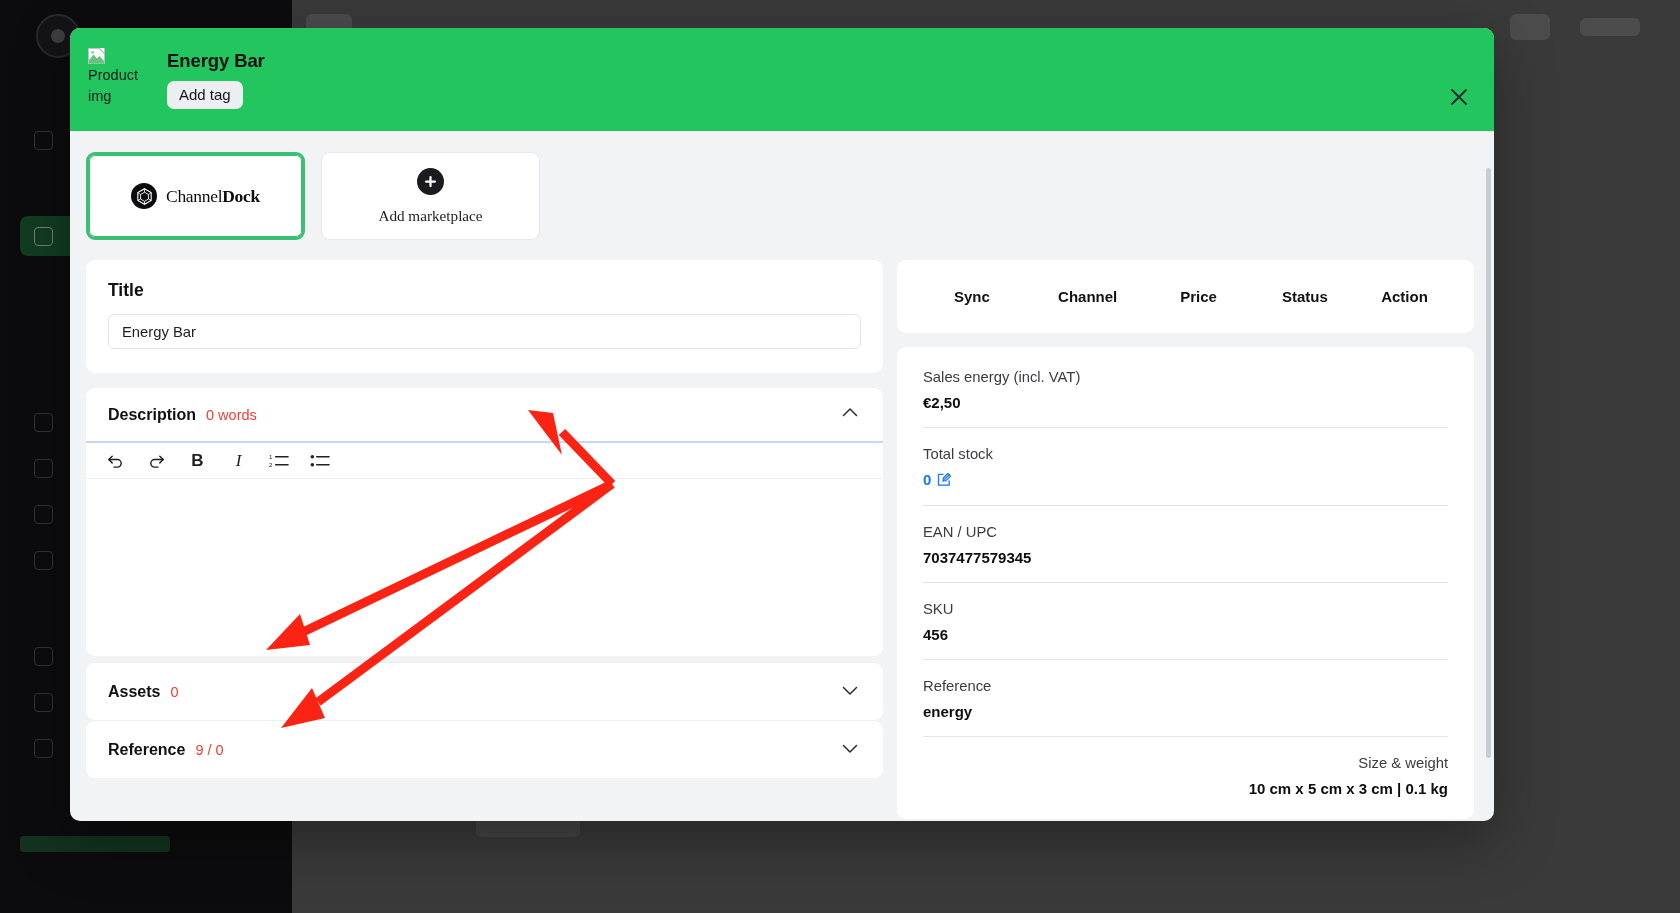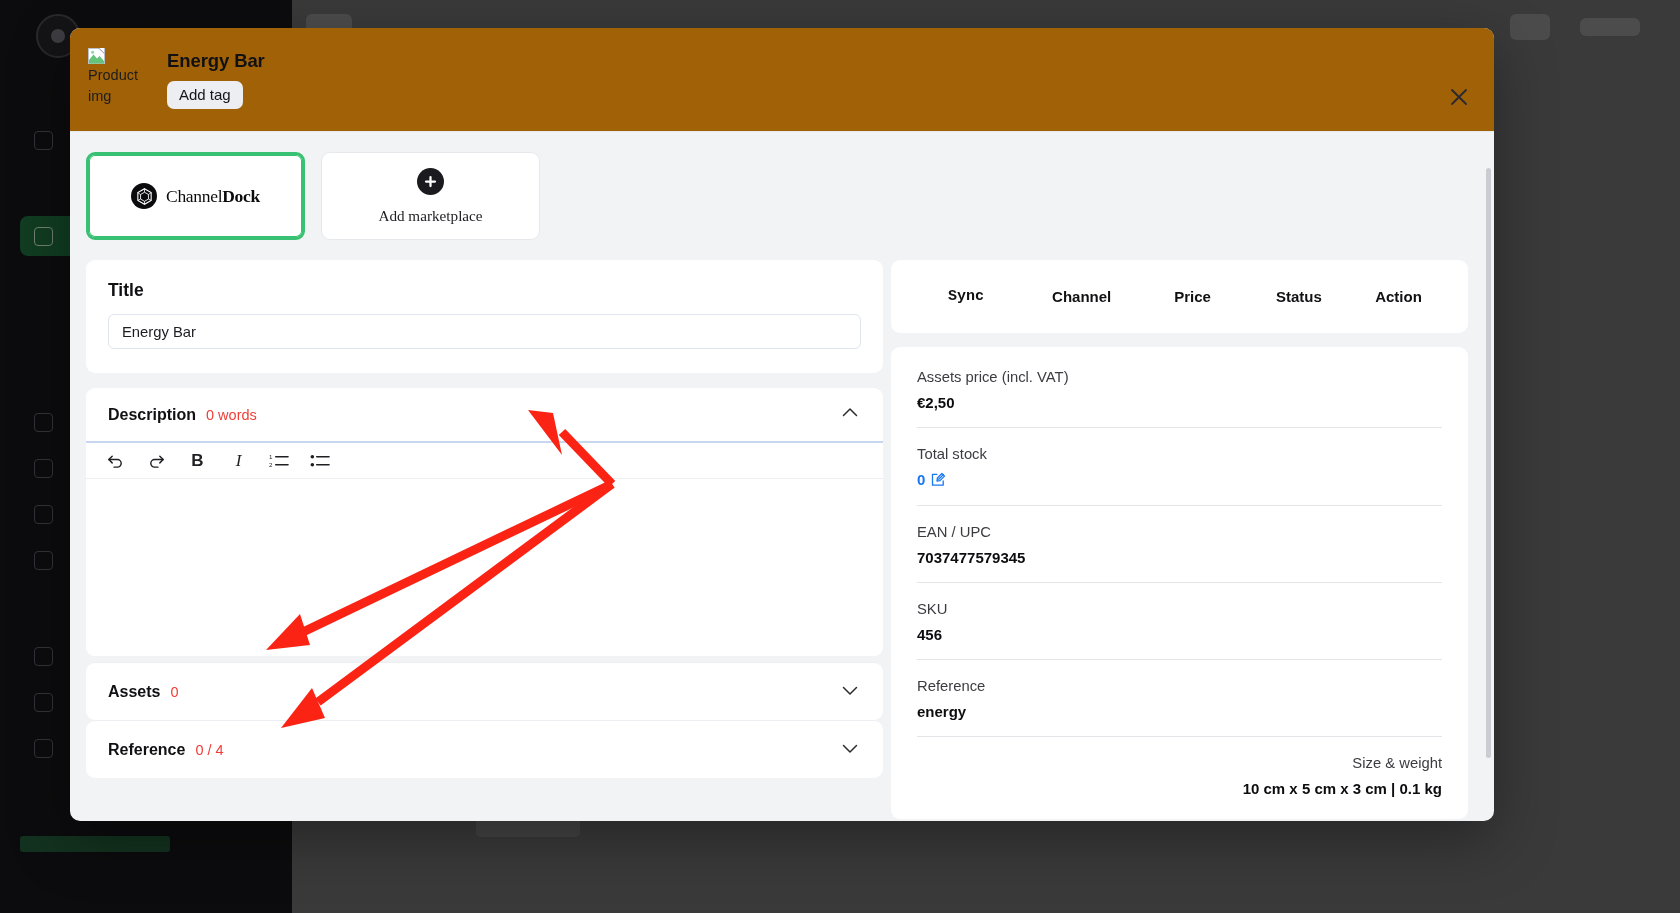--- a/index.html
+++ b/index.html
@@ -57,21 +57,21 @@
   #modal {
     position: absolute; left: 70px; top: 28px;
     width: 1424px; height: 793px;
     background: #f2f3f5;
     border-radius: 10px;
     box-shadow: 0 18px 60px rgba(0,0,0,.35);
     overflow: hidden;
   }
   
   #modal-header {
-    position: relative; height: 104px; background: #a16207;
+    position: relative; height: 104px; background: #22c55e;
     border-bottom: 1px solid #e7e9ec;
   }
   #prod-thumb {
     position: absolute; left: 18px; top: 20px; width: 62px;
     font-size: 14.5px; color: #1d1d1f; line-height: 21px;
   }
   #prod-thumb .brokenimg {
     display: block; width: 17px; height: 16px; margin-bottom: 1px;
     position: relative; background: #fff;
     border: 0;
@@ -115,21 +115,21 @@
   #cd-text b { font-weight: bold; }
   #plus-circle {
     width: 27px; height: 27px; border-radius: 50%; background: #1b1b1f;
     display: flex; align-items: center; justify-content: center;
     color: #fff; font-size: 19px; line-height: 0; font-weight: bold;
     margin-bottom: 12px;
   }
   #add-mkt-label { font-size: 15.2px; color: #1d1d21; }
 
   
-  #modal-body { display: flex; gap: 8px; padding: 20px 18px 0 16px; }
+  #modal-body { display: flex; gap: 14px; padding: 20px 18px 0 16px; }
   #col-left { width: 797px; flex: none; }
   #col-right { width: 577px; flex: none; }
 
   .card { background: #fff; border-radius: 9px; }
 
   
   #title-card { padding: 20px 22px 24px; margin-bottom: 15px; }
   #title-label {
     font-size: 17.5px; font-weight: bold; color: #111114; margin-bottom: 13px;
   }
@@ -164,21 +164,21 @@
 
   #assets-card, #attrs-card { border-top: 1px solid #eceef1; }
   #assets-card .sect-head, #attrs-card .sect-head { height: 57px; }
 
   
   #sync-table-card { padding: 0; margin-bottom: 14px; }
   #sync-head {
     display: flex; align-items: center; height: 73px; padding: 0 24px 0 18px;
   }
   .th { font-size: 15px; font-weight: bold; color: #111114; text-align: center; }
-  .th.sync { width: 120px; font-family: Liberation Mono, monospace; }
+  .th.sync { width: 120px; }
   .th.channel { width: 124px; }
   .th.price { width: 110px; }
   .th.status { width: 114px; }
   .th.action { width: 96px; margin-left: auto; }
 
   #details-card { padding: 4px 26px 6px; }
   .detail-row { padding: 18px 0 16px; border-bottom: 1px solid #e3e5e8; }
   .detail-row:last-child { border-bottom: 0; text-align: right; }
   .detail-label { font-size: 14.8px; color: #3b3b41; margin-bottom: 9px; }
   .detail-value { font-size: 15px; font-weight: bold; color: #0d0d10; }
@@ -356,21 +356,21 @@
             <svg width="22" height="22" viewBox="0 0 22 22">
               <path d="M4.5 8.5 L11 15 L17.5 8.5" fill="none" stroke="currentColor" stroke-width="1.5" stroke-linecap="round" stroke-linejoin="round"></path>
             </svg>
           </span>
         </div>
       </div>
 
       <div class="card" id="attrs-card">
         <div class="sect-head">
           <span class="sect-title">Reference</span>
-          <span class="sect-count">0 / 4</span>
+          <span class="sect-count">9 / 0</span>
           <span class="chev">
             <svg width="22" height="22" viewBox="0 0 22 22">
               <path d="M4.5 8.5 L11 15 L17.5 8.5" fill="none" stroke="currentColor" stroke-width="1.5" stroke-linecap="round" stroke-linejoin="round"></path>
             </svg>
           </span>
         </div>
       </div>
     </div>
 
     <div id="col-right">
@@ -379,21 +379,21 @@
           <span class="th sync">Sync</span>
           <span class="th channel">Channel</span>
           <span class="th price">Price</span>
           <span class="th status">Status</span>
           <span class="th action">Action</span>
         </div>
       </div>
 
       <div class="card" id="details-card">
         <div class="detail-row">
-          <div class="detail-label">Assets price (incl. VAT)</div>
+          <div class="detail-label">Sales energy (incl. VAT)</div>
           <div class="detail-value">€2,50</div>
         </div>
         <div class="detail-row">
           <div class="detail-label">Total stock</div>
           <div class="detail-value link">
             <span>0</span>
             <span id="edit-stock-icon">
               <svg width="15" height="15" viewBox="0 0 16 16">
                 <path d="M13.2 2.8 L8.2 7.8" stroke="currentColor" stroke-width="1.4" stroke-linecap="round"></path>
                 <path d="M11.6 1.6 L14.4 4.4 L9.6 9.2 L6.4 9.6 L6.8 6.4 Z" fill="none" stroke="currentColor" stroke-width="1.4" stroke-linejoin="round"></path>

